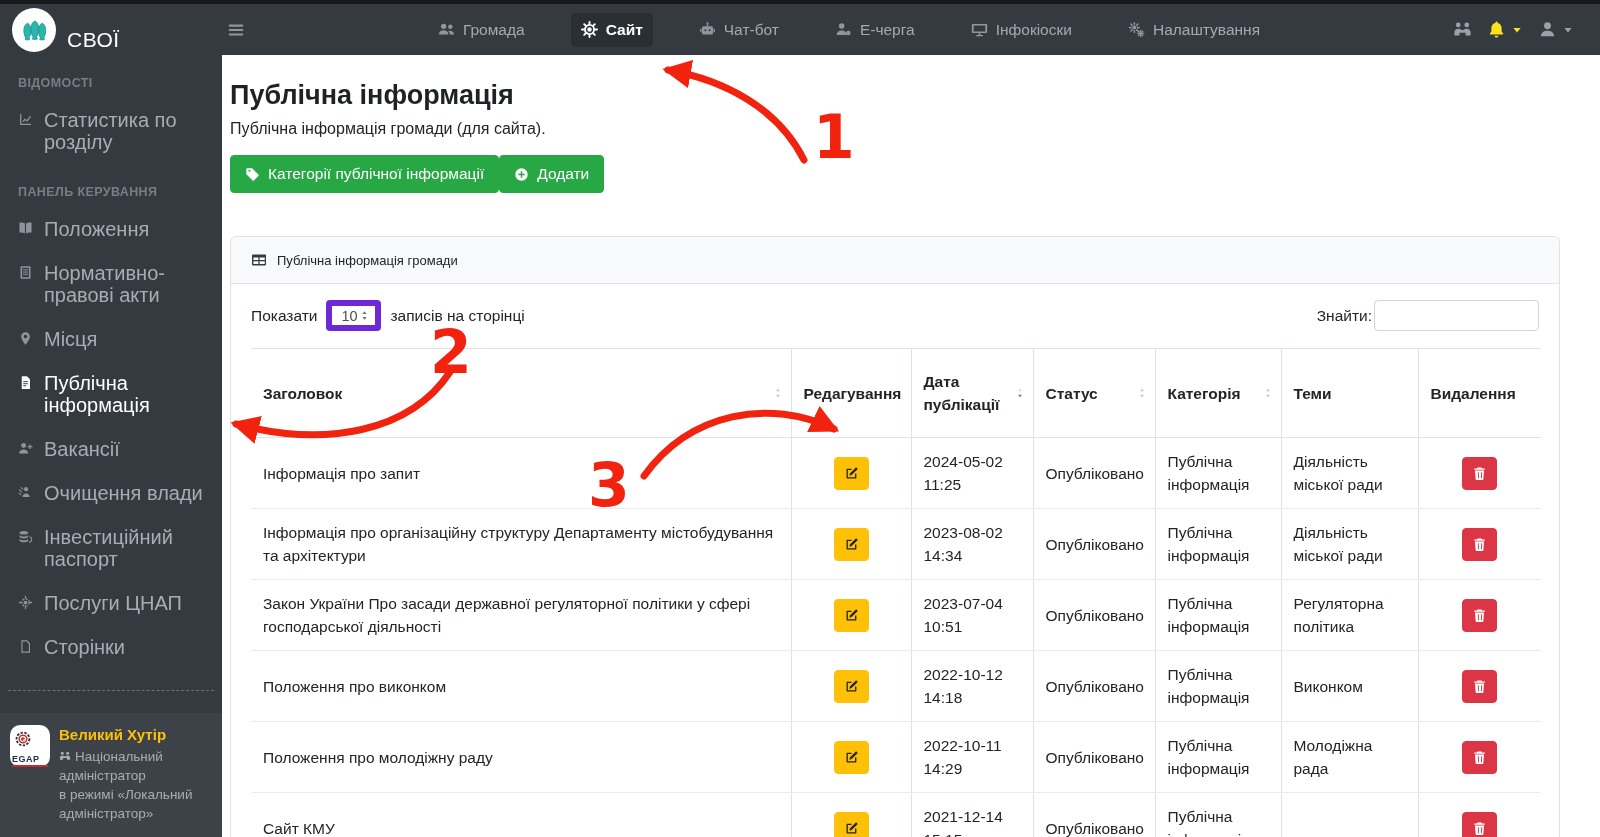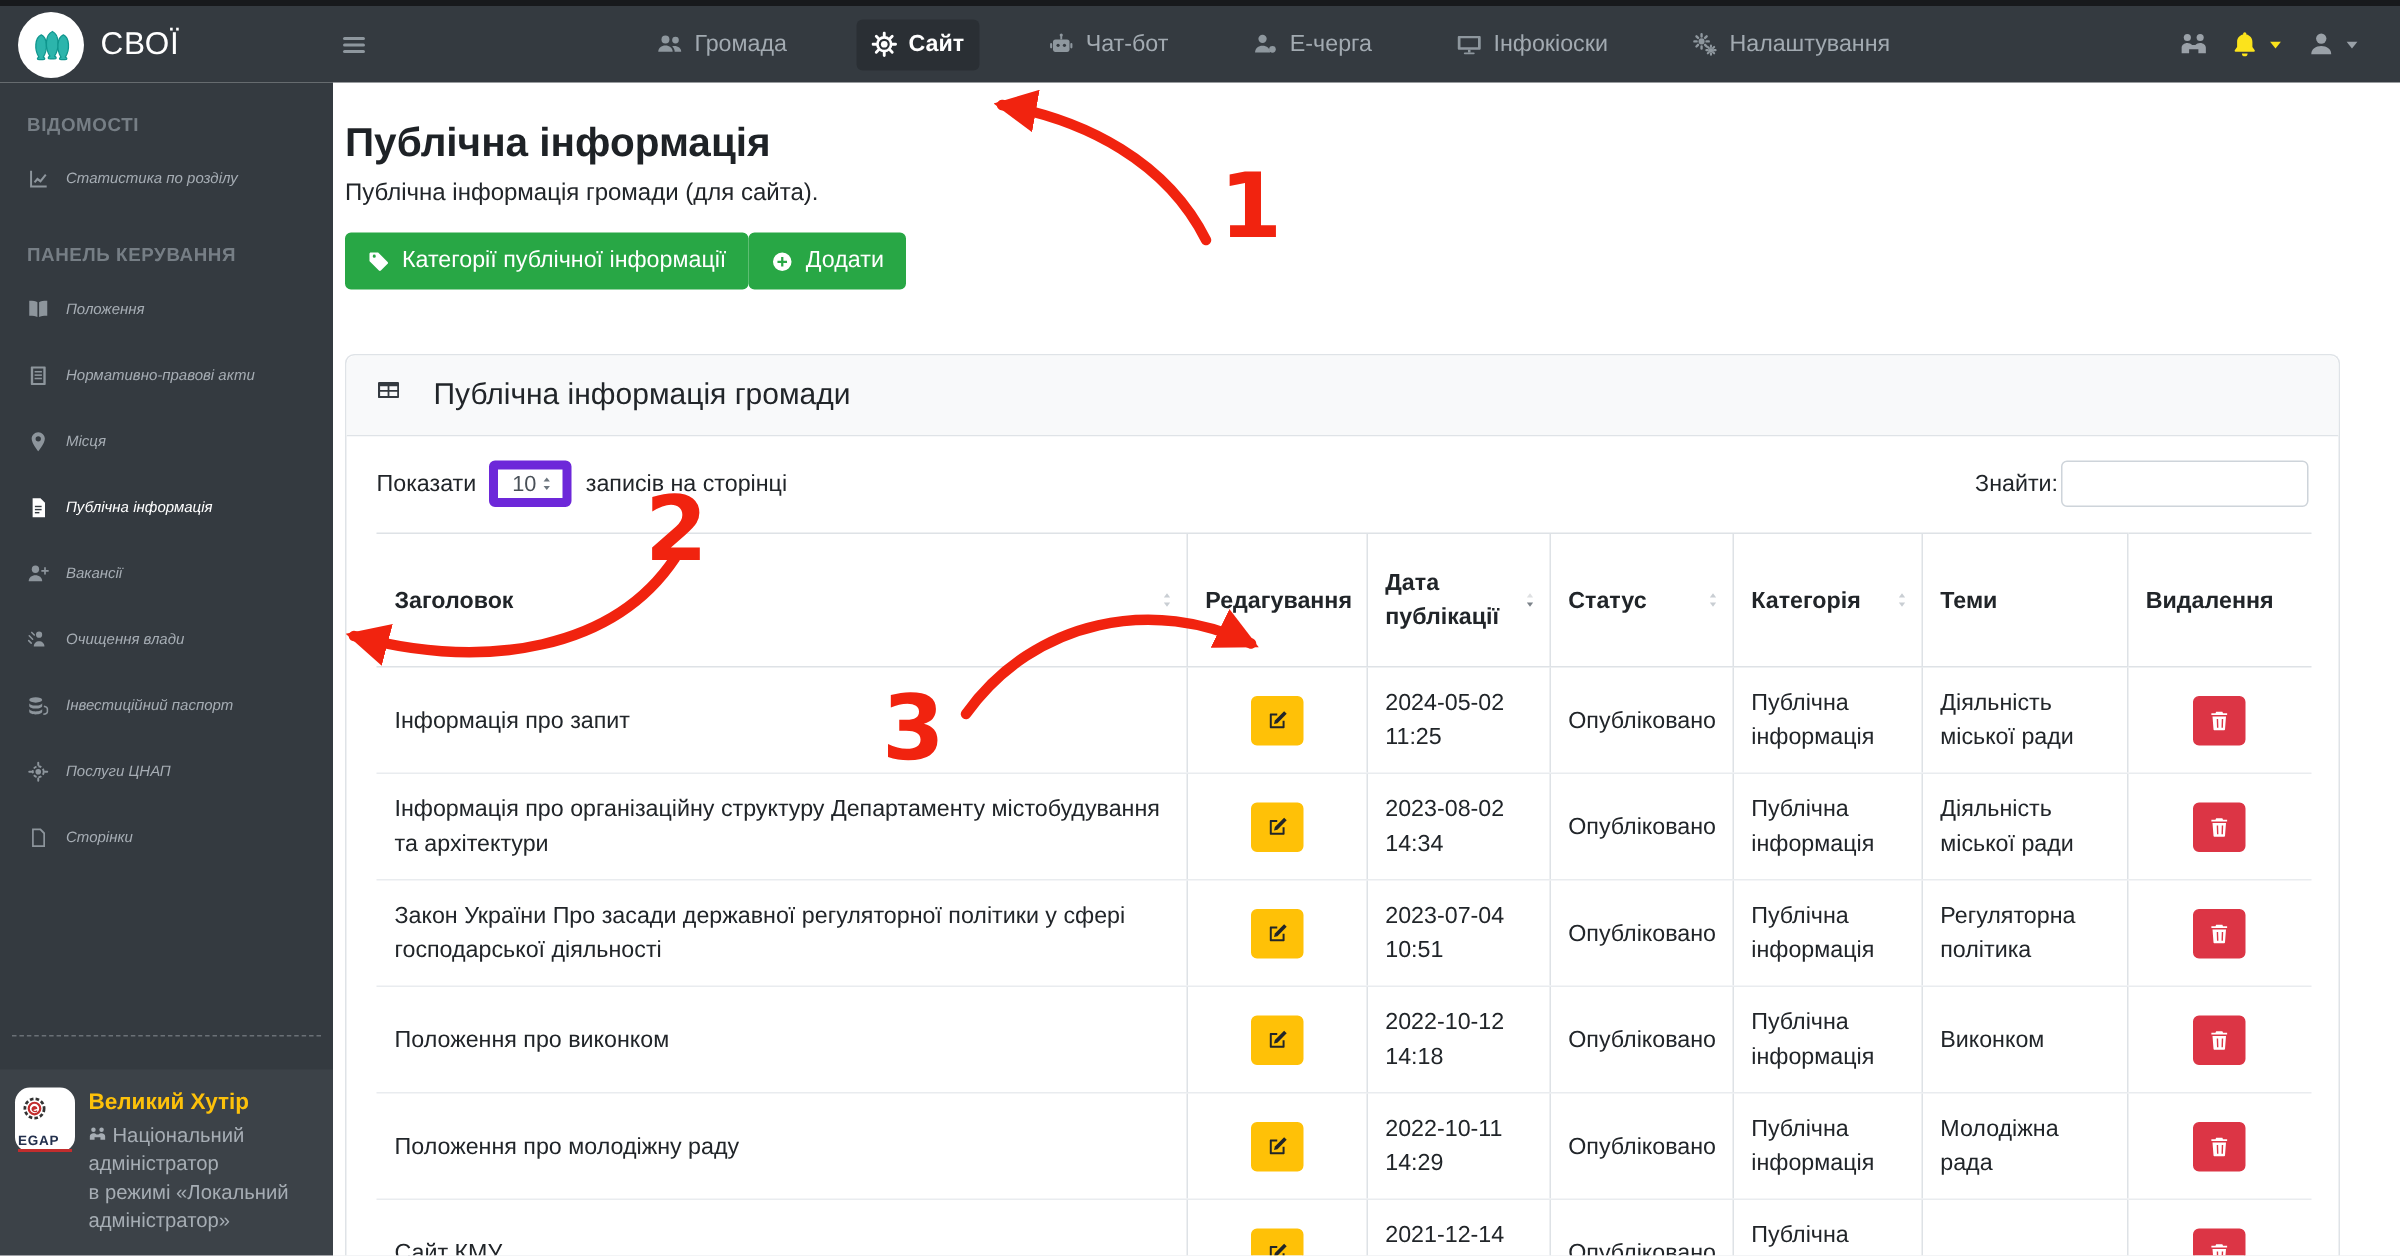--- a/index.html
+++ b/index.html
@@ -7,41 +7,41 @@
   body { font-family:"Liberation Sans","DejaVu Sans",sans-serif; background:#fff; position:relative; color:#212529; }
 
   .icon { display:inline-block; width:1em; height:1em; line-height:0; flex:none; }
   .icon svg { width:100%; height:100%; display:block; }
 
   
   .browser-strip { height:4px; background:#17191c; }
 
   
   .navbar { position:absolute; top:4px; left:0; right:0; height:51px; background:#343a40; display:flex; align-items:center; z-index:5; }
-  .brand { width:210px; display:flex; align-items:center; gap:11px; padding-left:12px; flex:none; }
+  .brand { width:210px; display:flex; align-items:flex-end; gap:11px; padding-left:12px; flex:none; }
   .logo { width:44px; height:44px; border-radius:50%; background:#fff; display:flex; align-items:center; justify-content:center; overflow:hidden; }
   .logo svg { width:38px; height:38px; }
   .brand-text { color:#fff; font-size:21px; font-weight:500; letter-spacing:.5px; }
   .burger { color:#8e979e; font-size:18px; margin-left:17px; cursor:pointer; }
   .nav-menu { display:flex; align-items:center; gap:36px; margin:0 auto; }
   .nav-item { display:flex; align-items:center; gap:8px; color:#a2aab1; font-size:15.5px; cursor:pointer; padding:8px 10px; border-radius:4px; }
   .nav-item .icon { font-size:17px; color:#8e979e; }
   .nav-item.active { color:#fff; font-weight:700; background:rgba(0,0,0,.18); }
   .nav-item.active .icon { color:#fff; }
   .nav-right { display:flex; align-items:center; gap:15px; margin-right:26px; color:#9aa1a8; }
   .nav-right .icon { font-size:19px; }
   .bell-wrap,.user-wrap { display:flex; align-items:center; gap:5px; cursor:pointer; }
   .bell { color:#fbe31c; }
   .caret { font-size:12px !important; }
   .caret.y { color:#fbe31c; }
 
   
   .sidebar { position:absolute; top:55px; left:0; bottom:0; width:222px; background:#343a40; display:flex; flex-direction:column; z-index:4; }
   .side-section { color:#767e85; font-size:12.5px; font-weight:700; letter-spacing:.4px; padding:21px 18px 8px; }
-  .side-item { display:flex; align-items:flex-start; gap:11px; padding:11px 12px 11px 18px; color:#a6adb4; font-size:10px; line-height:22px; cursor:pointer;font-style:italic; }
+  .side-item { display:flex; align-items:flex-start; gap:11px; padding:11px 12px 11px 18px; color:#a6adb4; font-size:20px; line-height:22px; cursor:pointer; }
   .side-item .icon { font-size:15px; color:#8d959c; margin-top:3px; }
   .side-item.active { color:#fff; }
   .side-item.active .icon { color:#fff; }
   .side-spacer { flex:1; }
   .side-divider { border-top:1px dashed #6a7076; margin:0 8px 22px; }
   .user-block { background:#3c4248; padding:12px 10px 14px; display:flex; gap:9px; align-items:flex-start; cursor:pointer; }
   .egap-box { width:40px; background:#fff; border-radius:10px; padding:3px 2px 0; text-align:left; flex:none; }
   .egap-box .icon { font-size:22px; color:#c22d2d; }
   .egap-text { font-size:9px; font-weight:700; color:#23304d; letter-spacing:.5px; }
   .egap-bar { height:2px; background:#c22d2d; margin-top:1px; }
@@ -51,21 +51,21 @@
 
   
   .main { position:absolute; top:55px; left:210px; right:0; bottom:0; background:#fff; padding:25px 40px 0 20px; overflow:hidden; }
   h1 { font-size:27px; font-weight:700; color:#1e2226; margin-bottom:9px; }
   .subtitle { font-size:16px; color:#212529; margin-bottom:17px; }
   .actions-row { display:flex; align-items:center; }
   .btn-green { display:inline-flex; align-items:center; gap:8px; background:#28a745; border:1px solid #28a745; color:#fff; font-size:15.5px; font-family:inherit; padding:8px 14px; border-radius:4px; cursor:pointer; line-height:20px; }
   .btn-green .icon { font-size:15px; }
 
   .card { margin-top:43px; border:1px solid #dfe3e7; border-bottom:none; border-radius:6px 6px 0 0; }
-  .card-header { background:#f8f9fa; border-bottom:1px solid #dfe3e7; border-radius:6px 6px 0 0; padding:15px 20px; font-size:20px; display:flex; gap:22px; }
+  .card-header { background:#f8f9fa; border-bottom:1px solid #dfe3e7; border-radius:6px 6px 0 0; padding:15px 20px; font-size:13px; display:flex; align-items:center; gap:10px; }
   .card-header .icon { font-size:16px; color:#343a40; }
   .card-body { padding:16px 20px 0; }
 
   .table-controls { display:flex; justify-content:space-between; margin-bottom:17px; font-size:15.5px; }
   .length-ctl { display:flex; align-items:center; gap:9px; }
   .select-box { display:inline-flex; align-items:center; justify-content:space-between; width:55px; height:31px; border:6px solid #6d28d9; border-radius:4px; padding:0 6px 0 9px; font-size:14.5px; color:#495057; cursor:pointer; }
   .select-box .icon { font-size:13px; color:#6c757d; }
   .search-ctl { display:flex; align-items:center; gap:2px; }
   .search-ctl input { width:165px; height:31px; border:1px solid #ced4da; border-radius:4px; font-family:inherit; font-size:14.5px; padding:0 8px; outline:none; }
 

